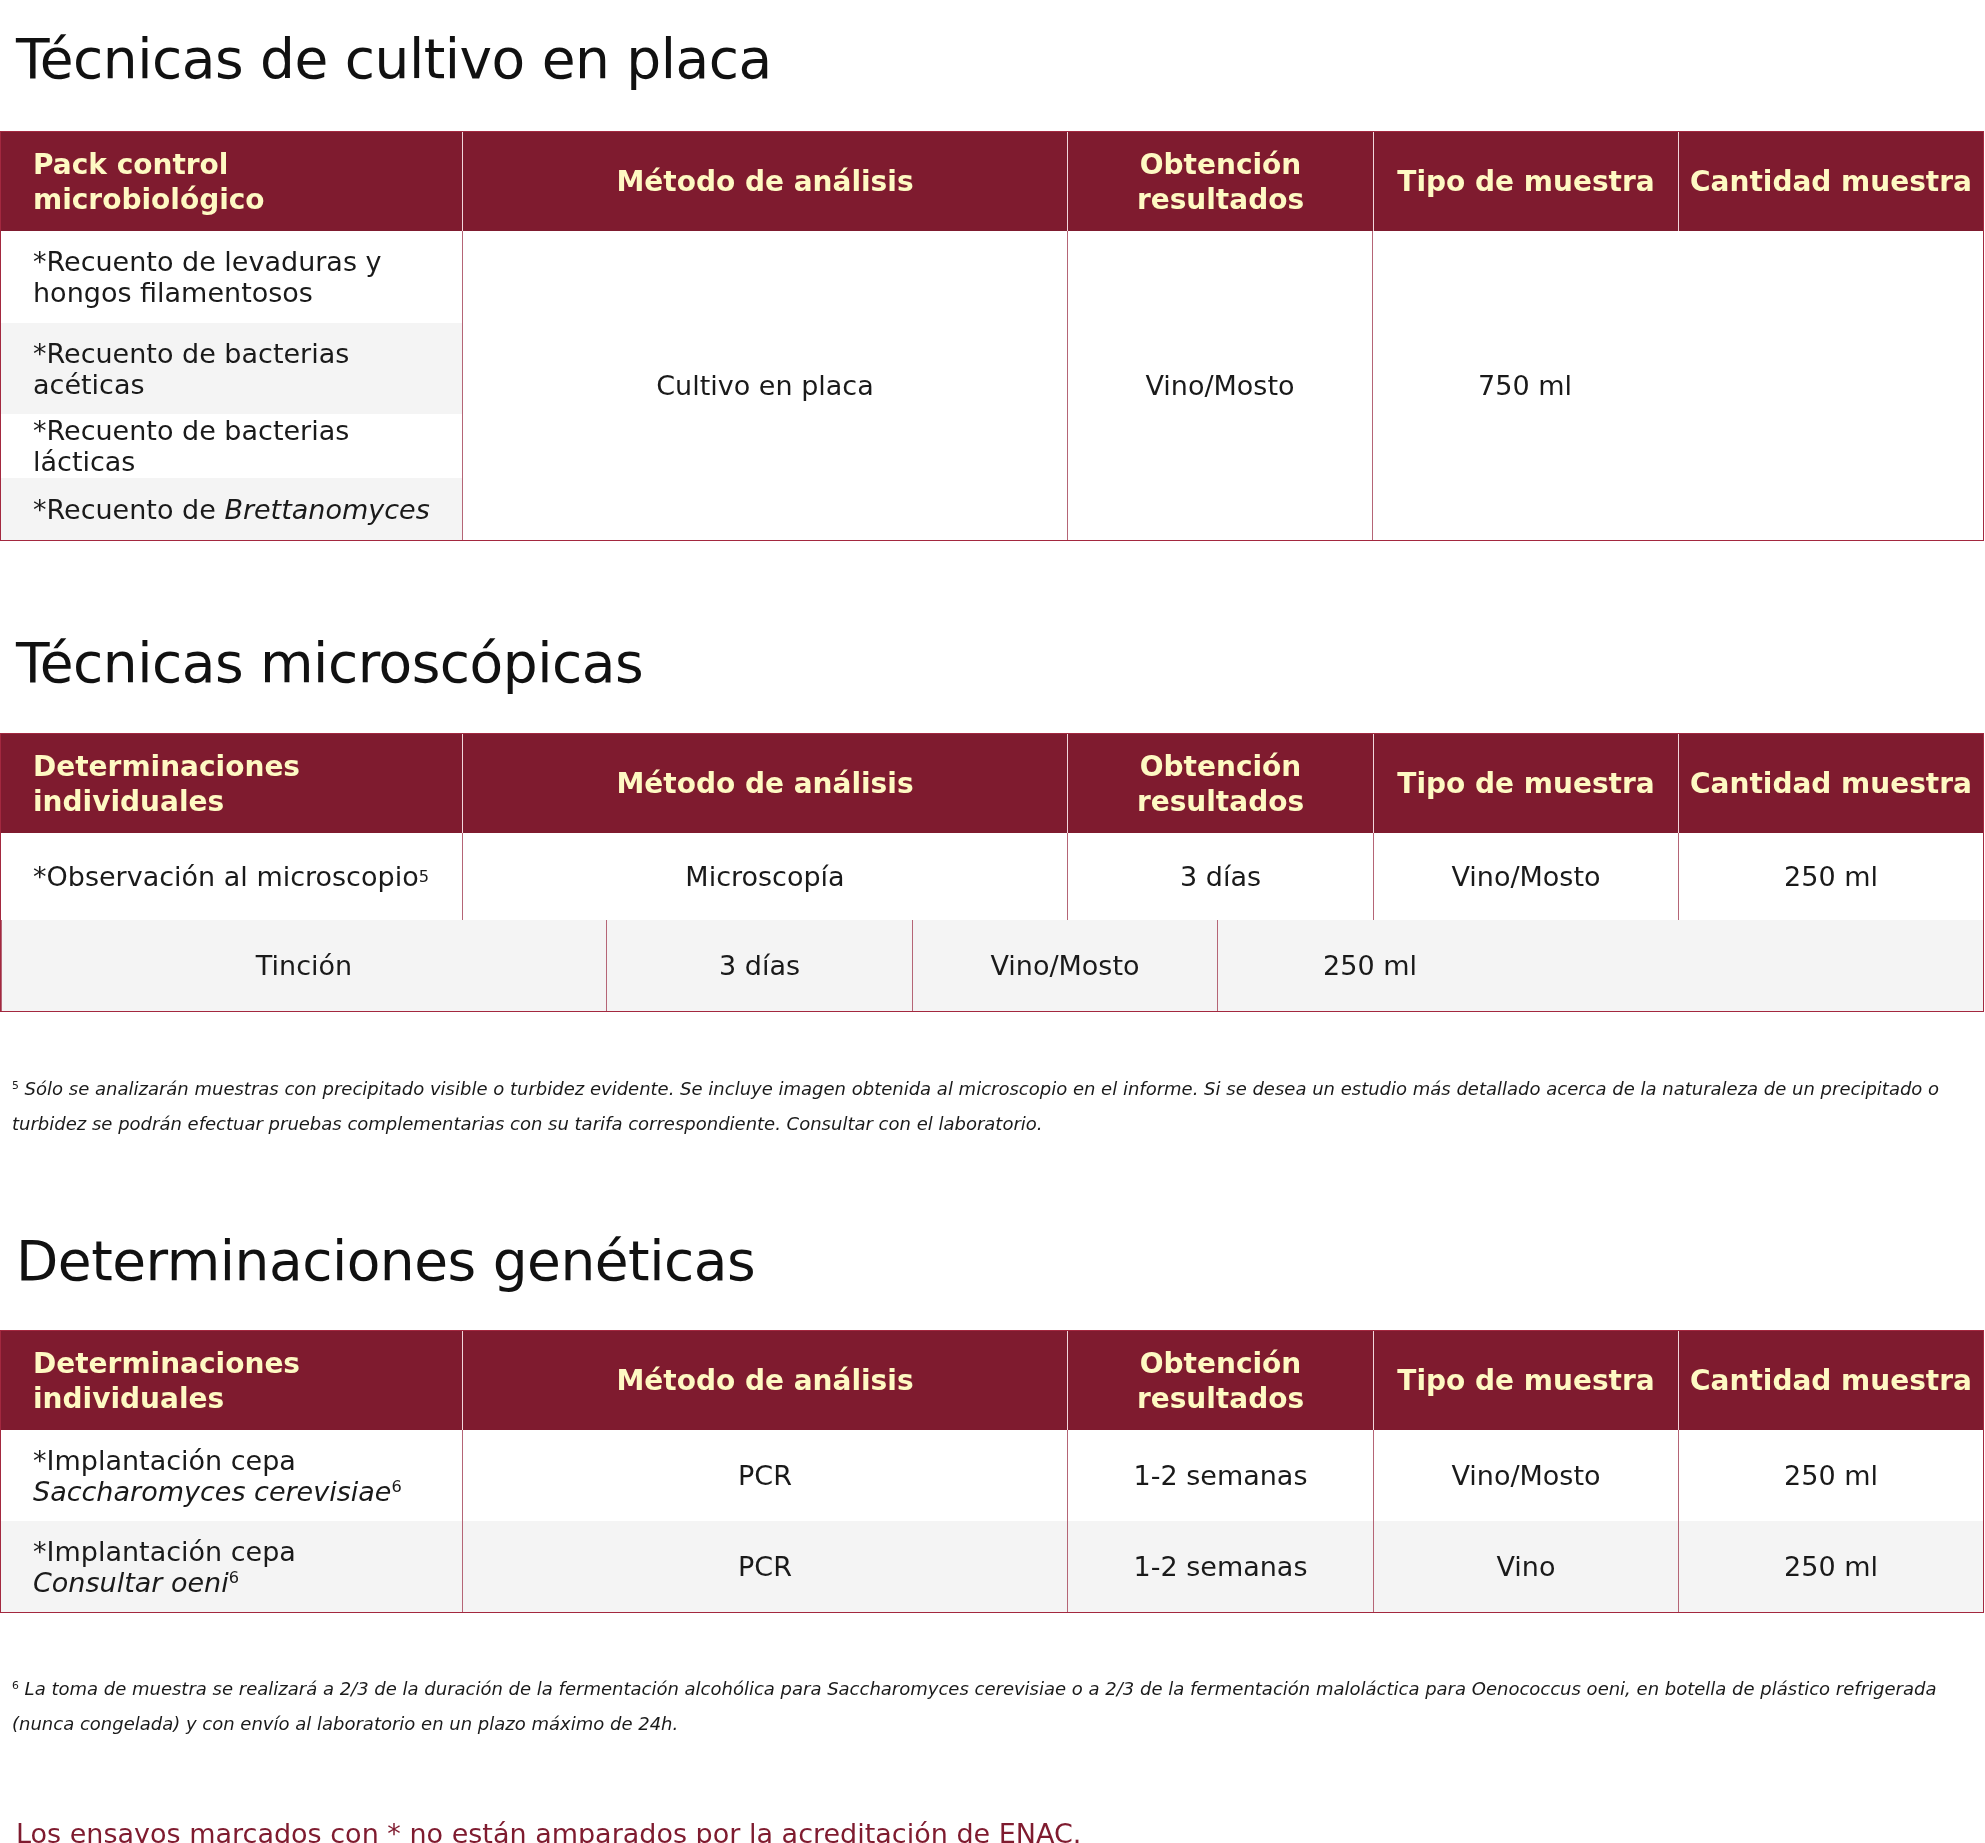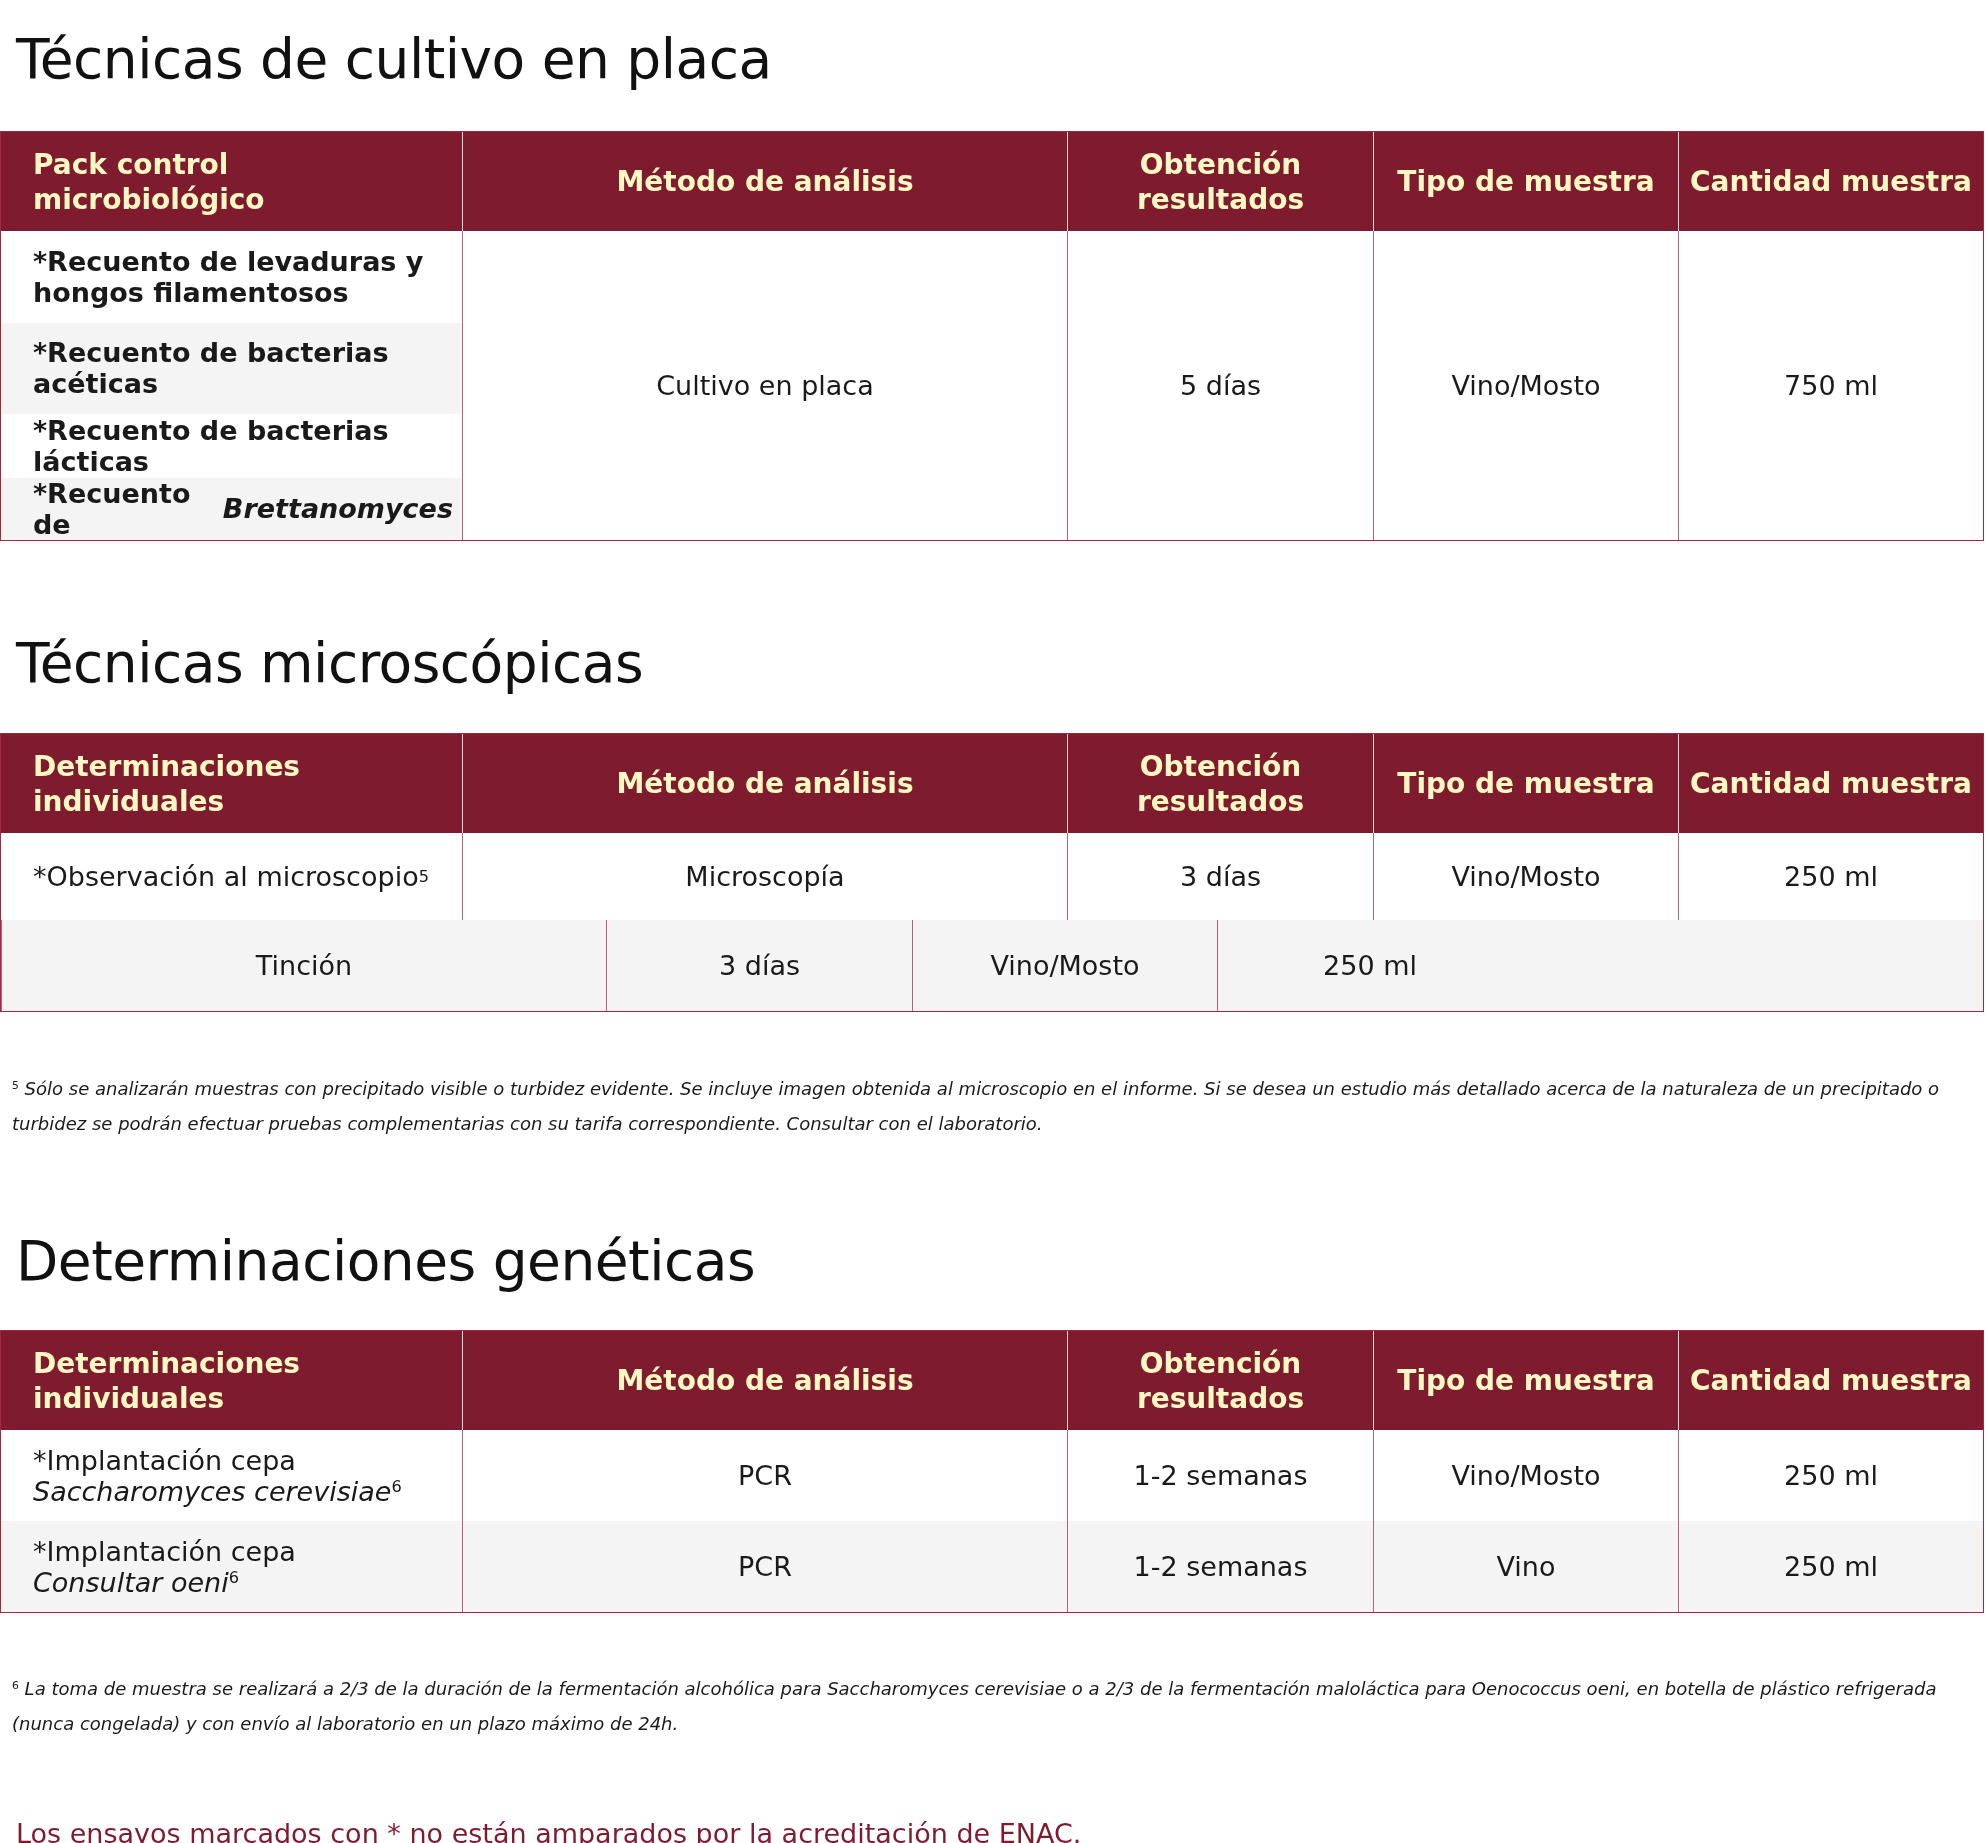--- a/index.html
+++ b/index.html
@@ -27,21 +27,21 @@
   .c0 { width: 461px; } .c1 { width: 605px; } .c2 { width: 306px; } .c3 { width: 305px; } .c4 { width: 305px; }
   .tbl-body { display: flex; }
   .row { display: flex; }
   .td {
     display: flex; align-items: center; justify-content: center; text-align: center;
     font-family: "DejaVu Sans", sans-serif; font-size: 27px; line-height: 31px; color: #1a1a1a;
     border-left: 1.4px solid #b56576; box-sizing: border-box; padding: 0 9px;
   }
   .td.first { border-left: none; justify-content: flex-start; text-align: left; padding-left: 32px; }
   .alt { background: #f4f4f4; }
-  .merged-col { display: flex; flex-direction: column; font-weight: bold; }
+  .merged-col { display: flex; flex-direction: column; }
   .note {
     position: absolute; left: 0; width: 1964px; margin: 12px;
     font-family: "DejaVu Sans", sans-serif; font-style: italic; font-size: 18px; line-height: 35px; color: #1a1a1a;
   }
   .enac {
     position: absolute; left: 0; top: 1800px; margin: 16px;
     font-family: "DejaVu Sans", sans-serif; font-size: 27px; line-height: 36px; color: #7f1b2f;
   }
   sup.fn { font-size: 0.6em; vertical-align: 0.55em; line-height: 0; font-style: normal; }
   i { font-style: italic; }
@@ -62,21 +62,20 @@
   <div class="tbl-body" style="height:309px;">
     <div class="merged-col c0">
       <div class="td first c0" style="height:92px;">*Recuento de levaduras y hongos filamentosos</div>
       <div class="td first c0 alt" style="height:92px;">*Recuento de bacterias acéticas</div>
       <div class="td first c0" style="height:64px;">*Recuento de bacterias lácticas</div>
       <div class="td first c0 alt" style="height:62px;">
         <span>*Recuento de </span>&nbsp;<i>Brettanomyces</i>
       </div>
     </div>
     <div class="td c1">Cultivo en placa</div>
-    <div class="td c2">5 días</div>
     <div class="td c3">Vino/Mosto</div>
     <div class="td c4">750 ml</div>
   </div>
 </div>
 
 <h1 class="section-title" style="top:611px;">Técnicas microscópicas</h1>
 
 <div class="tbl" style="top:733px;">
   <div class="tbl-head" style="height:99px;">
     <div class="th c0">Determinaciones individuales</div>

